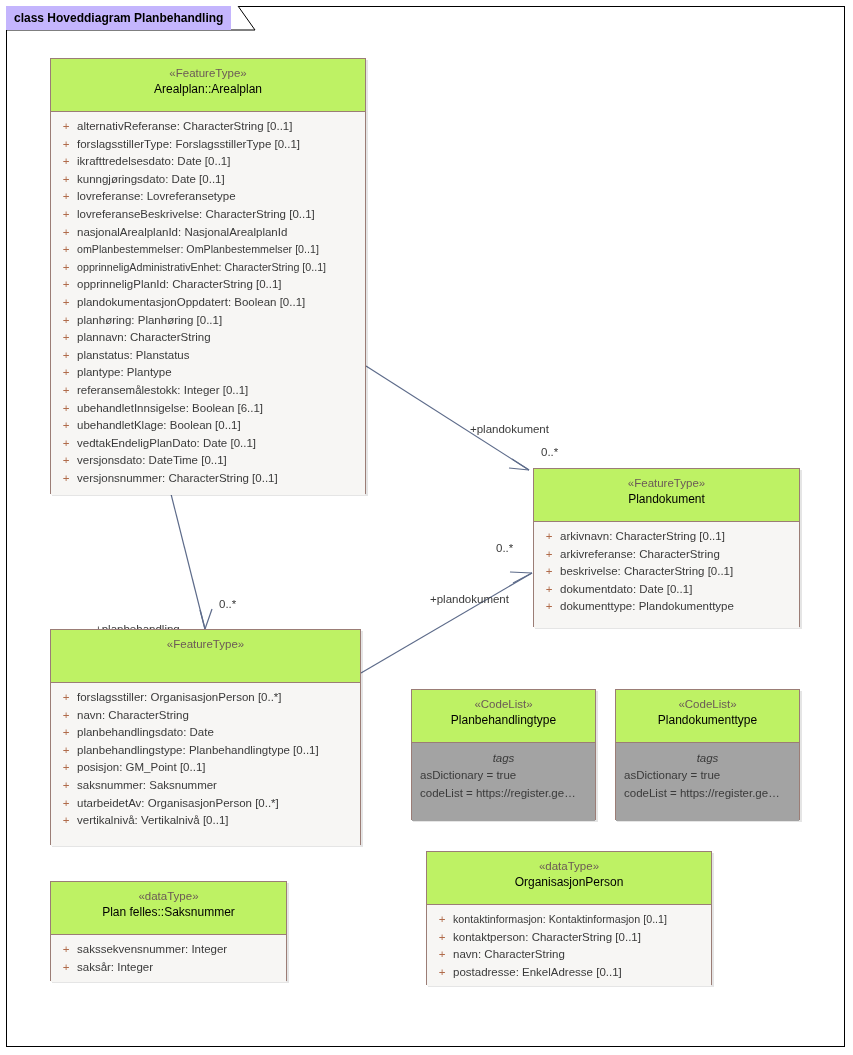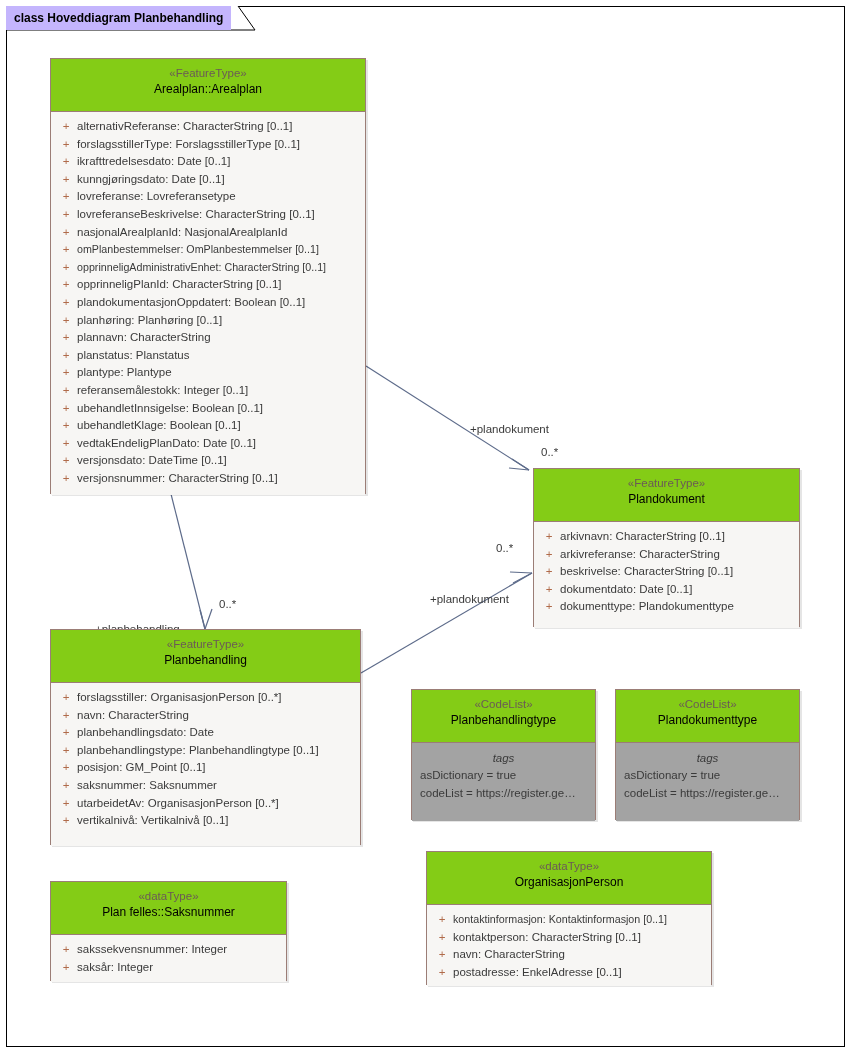--- a/index.html
+++ b/index.html
@@ -26,21 +26,21 @@
   #tab-shape{position:absolute;left:6px;top:6px;pointer-events:none;}
 
   
   .umlbox{
     position:absolute;box-sizing:border-box;
     border:1px solid #9b7d76;
     background:#ffffff;
     box-shadow:2px 2px 0 0 rgba(0,0,0,0.10);
   }
   .umlbox .hdr{
-    box-sizing:border-box;background:#84cc16;
+    box-sizing:border-box;background:#bef264;
     text-align:center;padding-top:7px;padding-bottom:6px;
     color:#000;
   }
   .umlbox .stereo{
     font-size:11.5px;color:#6b5a56;line-height:15px;white-space:nowrap;
   }
   .umlbox .cname{
     font-size:12px;font-weight:normal;color:#000;line-height:16px;white-space:nowrap;
   }
   .umlbox .sep{height:1px;background:#9b7d76;}
@@ -185,21 +185,21 @@
     <div class="attr">
         <span class="vis">+</span>
         <span class="txt">plantype: Plantype</span>
       </div>
     <div class="attr">
         <span class="vis">+</span>
         <span class="txt">referansemålestokk: Integer [0..1]</span>
       </div>
     <div class="attr">
         <span class="vis">+</span>
-        <span class="txt">ubehandletInnsigelse: Boolean [0..1]</span>
+        <span class="txt">ubehandletInnsigelse: Boolean [6..1]</span>
       </div>
     <div class="attr">
         <span class="vis">+</span>
         <span class="txt">ubehandletKlage: Boolean [0..1]</span>
       </div>
     <div class="attr">
         <span class="vis">+</span>
         <span class="txt">vedtakEndeligPlanDato: Date [0..1]</span>
       </div>
     <div class="attr">
@@ -239,21 +239,20 @@
     <div class="attr">
         <span class="vis">+</span>
         <span class="txt">dokumenttype: Plandokumenttype</span>
       </div>
   </div>
 </div>
 
 <div class="umlbox" style="left:50px;top:629px;width:311px;height:216px;">
   <div class="hdr" style="height:52px;">
     <div class="stereo">«FeatureType»</div>
-    <div class="cname">Planbehandling</div>
   </div>
   <div class="sep"></div>
   <div class="body" style="height:163px;">
     <div class="attr">
         <span class="vis">+</span>
         <span class="txt">forslagsstiller: OrganisasjonPerson [0..*]</span>
       </div>
     <div class="attr">
         <span class="vis">+</span>
         <span class="txt">navn: CharacterString</span>

